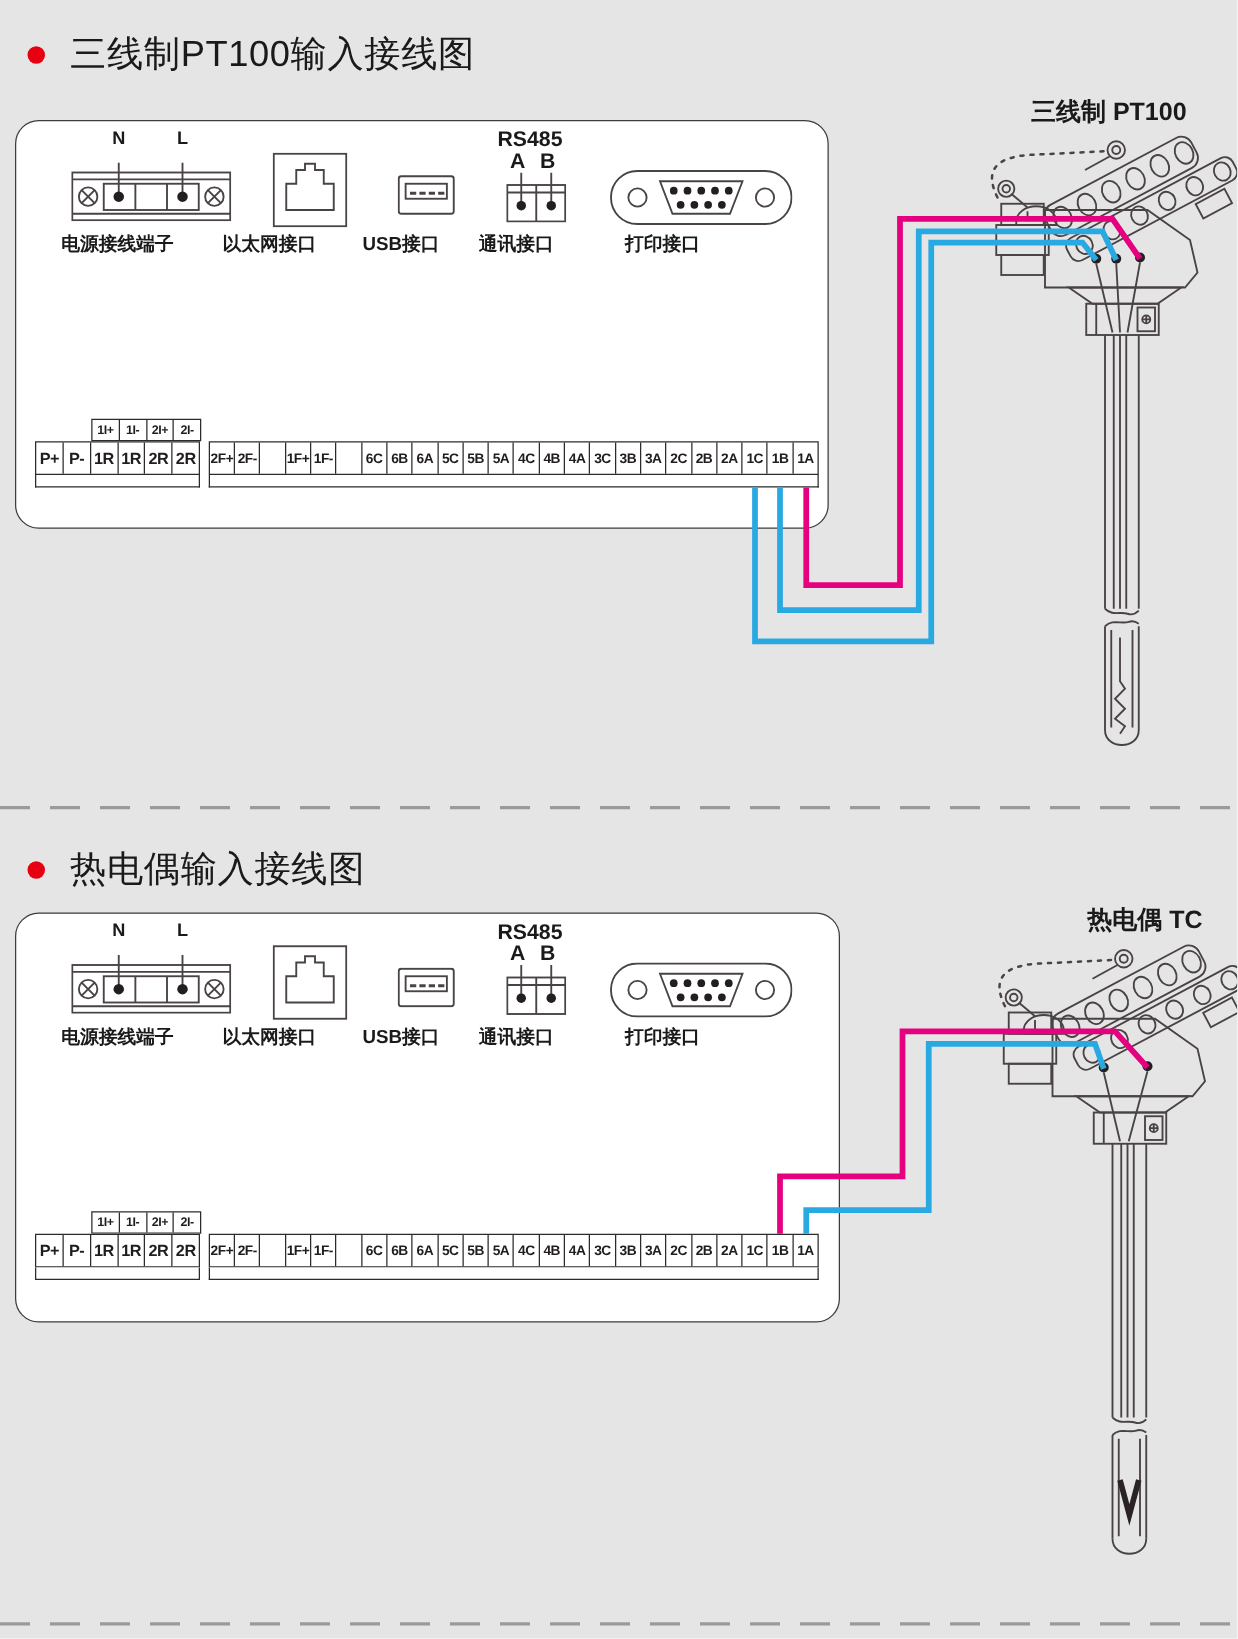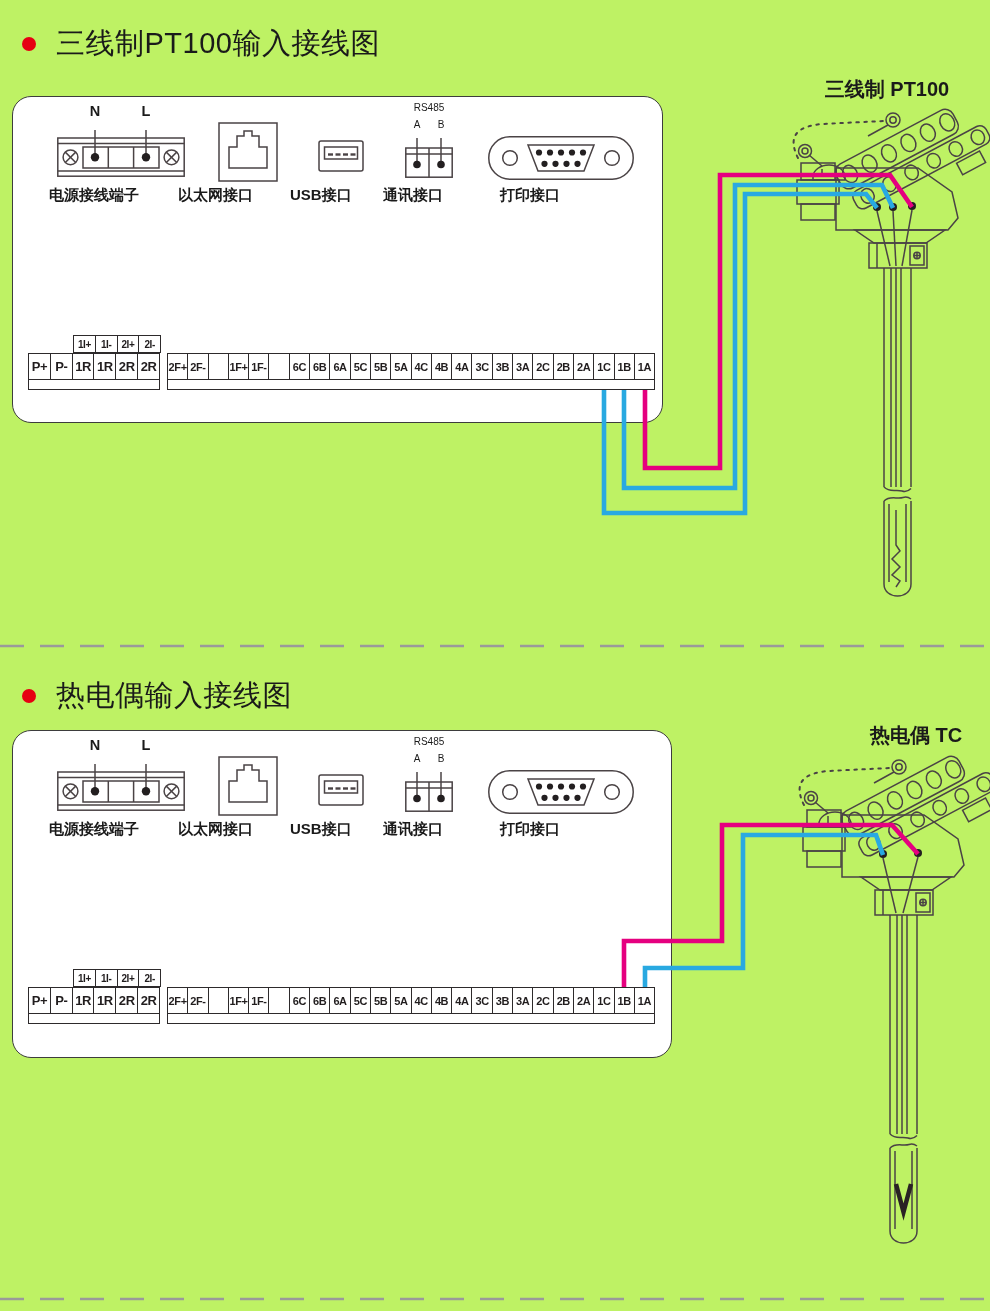--- a/index.html
+++ b/index.html
@@ -1,30 +1,30 @@
 <!DOCTYPE html>
 <html style="--pink: #e5007f; --blue: #29a9e1; --red: #e60012;"><head>
 <meta charset="utf-8">
 <style>
   :root{ --pink:#e5007f; --blue:#29a9e1; --red:#e60012; }
   html,body{margin:0;padding:0;background:#fff;}
   *{box-sizing:border-box;}
-  .page{position:relative;width:990px;height:1311px;background:#bef264;overflow:hidden;
+  .page{position:relative;width:990px;height:1311px;background:#e5e5e5;overflow:hidden;
         font-family:"Liberation Sans","DejaVu Sans",sans-serif;color:#1a1a1a;}
   .sec{position:absolute;left:0;width:990px;}
   .title{position:absolute;display:flex;align-items:center;gap:20px;}
   .bullet{width:14px;height:14px;border-radius:50%;background:var(--red);flex:0 0 auto;}
   .title-text{font-size:29px;font-weight:500;letter-spacing:.5px;white-space:nowrap;}
   .panel{position:absolute;border:1.7px solid #3d3d3d;border-radius:19px;background:#fff;}
   .connector{position:absolute;}
   .lineart{stroke:#4a4345;fill:none;stroke-width:1.5;}
   .clabel{position:absolute;top:186px;font-size:15px;font-weight:700;text-align:left;white-space:nowrap;}
   .nl{position:absolute;width:20px;font-size:14.5px;font-weight:700;text-align:center;}
-  .rsb{position:absolute;font-size:10px;font-weight:400;text-align:center;white-space:nowrap;}
-  .tstrip{position:absolute;display:flex;background:#fff;border:1.7px solid #2d2a2b;}
+  .rsb{position:absolute;font-size:17px;font-weight:700;text-align:left;white-space:nowrap;}
+  .tstrip{position:absolute;display:flex;background:#fff;border:1.7px solid #2d2a2b;justify-content:flex-end;}
   .tcell{flex:1 1 0;display:flex;align-items:center;justify-content:center;font-weight:700;
          border-left:1.5px solid #2d2a2b;letter-spacing:-0.4px;white-space:nowrap;overflow:hidden;color:#211d1e;}
   .tcell:first-child{border-left:none;}
   .ts-small .tcell{font-size:10px;}
   .ts-left .tcell{font-size:13px;}
   .ts-main .tcell{font-size:11px;}
   .tunder{position:absolute;border:1.7px solid #2d2a2b;border-top:none;background:#fff;}
   .sensor-label{position:absolute;font-size:20px;font-weight:700;text-align:center;white-space:nowrap;}
   .overlay{position:absolute;left:0;top:0;pointer-events:none;}
   .wire{fill:none;stroke-width:4.6px;stroke-linejoin:miter;}

